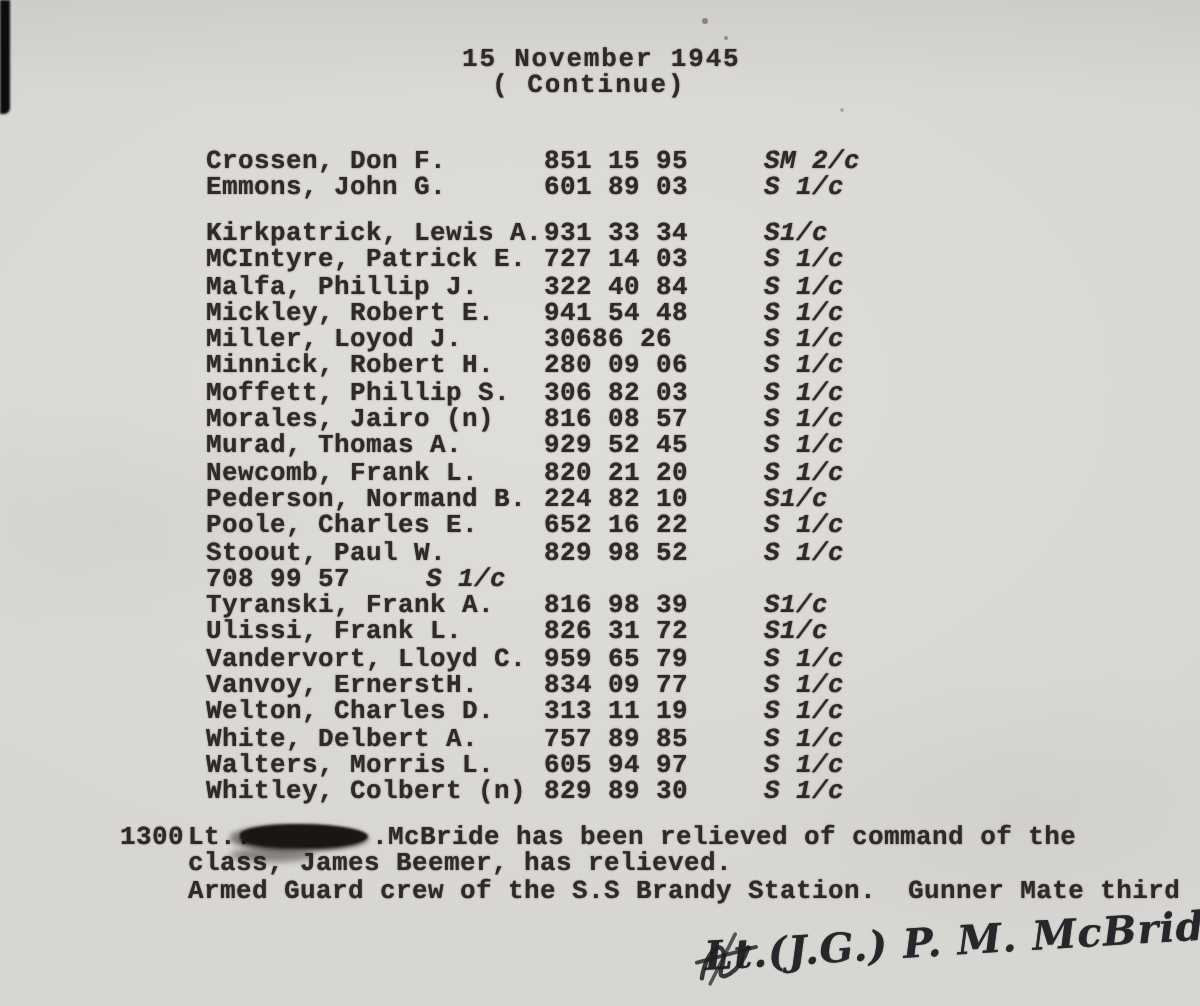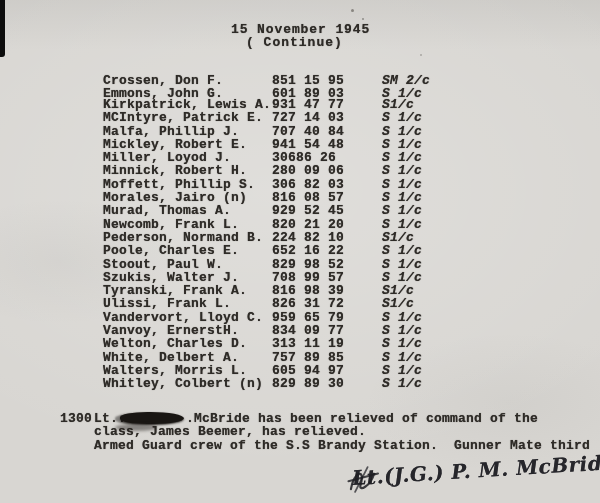--- a/index.html
+++ b/index.html
@@ -13,21 +13,21 @@
       #d8d6d2;
     font-family:"Liberation Mono",monospace;
     font-weight:700;color:#2e2b27;
   }
   .t{white-space:pre;font-size:13px;line-height:13.3px;letter-spacing:.2px;
      text-shadow:0 0 .8px rgba(46,43,39,.8);}
   .header-date{position:absolute;left:231px;top:23px;letter-spacing:.9px;font-family:Liberation Mono, monospace;}
   .header-cont{position:absolute;left:246px;top:36px;letter-spacing:1px;}
   .roster{position:absolute;left:103px;width:470px;}
   #roster-top{top:74px;}
-  #roster-main{top:98px;}
+  #roster-main{top:110px;}
   .row{display:flex;height:13.3px;align-items:flex-end;}
   .col-name{width:169px;}
   .col-num{width:110px;}
   .col-rating{flex:0 0 auto;font-style:italic;}
   .log-time{position:absolute;left:60px;top:412px;text-align:right;}
   .log-lines{position:absolute;left:94px;top:412px;}
   .line{height:13.45px;}
   .blot{
     display:inline-block;width:64px;height:12px;background:#191613;
     border-radius:45% 55% 50% 45%;
@@ -73,33 +73,33 @@
         <span class="col-name t">Emmons, John G.</span>
         <span class="col-num t">601 89 03</span>
         <span class="col-rating t">S 1/c</span>
       </div>
     </div>
 
   <div class="roster" id="roster-main">
 
       <div class="row">
         <span class="col-name t">Kirkpatrick, Lewis A.</span>
-        <span class="col-num t">931 47 77</span>
+        <span class="col-num t">931 33 34</span>
         <span class="col-rating t">S1/c</span>
       </div>
 
       <div class="row">
         <span class="col-name t">MCIntyre, Patrick E.</span>
         <span class="col-num t">727 14 03</span>
         <span class="col-rating t">S 1/c</span>
       </div>
 
       <div class="row">
         <span class="col-name t">Malfa, Phillip J.</span>
-        <span class="col-num t">707 40 84</span>
+        <span class="col-num t">322 40 84</span>
         <span class="col-rating t">S 1/c</span>
       </div>
 
       <div class="row">
         <span class="col-name t">Mickley, Robert E.</span>
         <span class="col-num t">941 54 48</span>
         <span class="col-rating t">S 1/c</span>
       </div>
 
       <div class="row">
@@ -150,21 +150,20 @@
         <span class="col-rating t">S 1/c</span>
       </div>
 
       <div class="row">
         <span class="col-name t">Stoout, Paul W.</span>
         <span class="col-num t">829 98 52</span>
         <span class="col-rating t">S 1/c</span>
       </div>
 
       <div class="row">
-        <span class="col-name t">Szukis, Walter J.</span>
         <span class="col-num t">708 99 57</span>
         <span class="col-rating t">S 1/c</span>
       </div>
 
       <div class="row">
         <span class="col-name t">Tyranski, Frank A.</span>
         <span class="col-num t">816 98 39</span>
         <span class="col-rating t">S1/c</span>
       </div>
 

